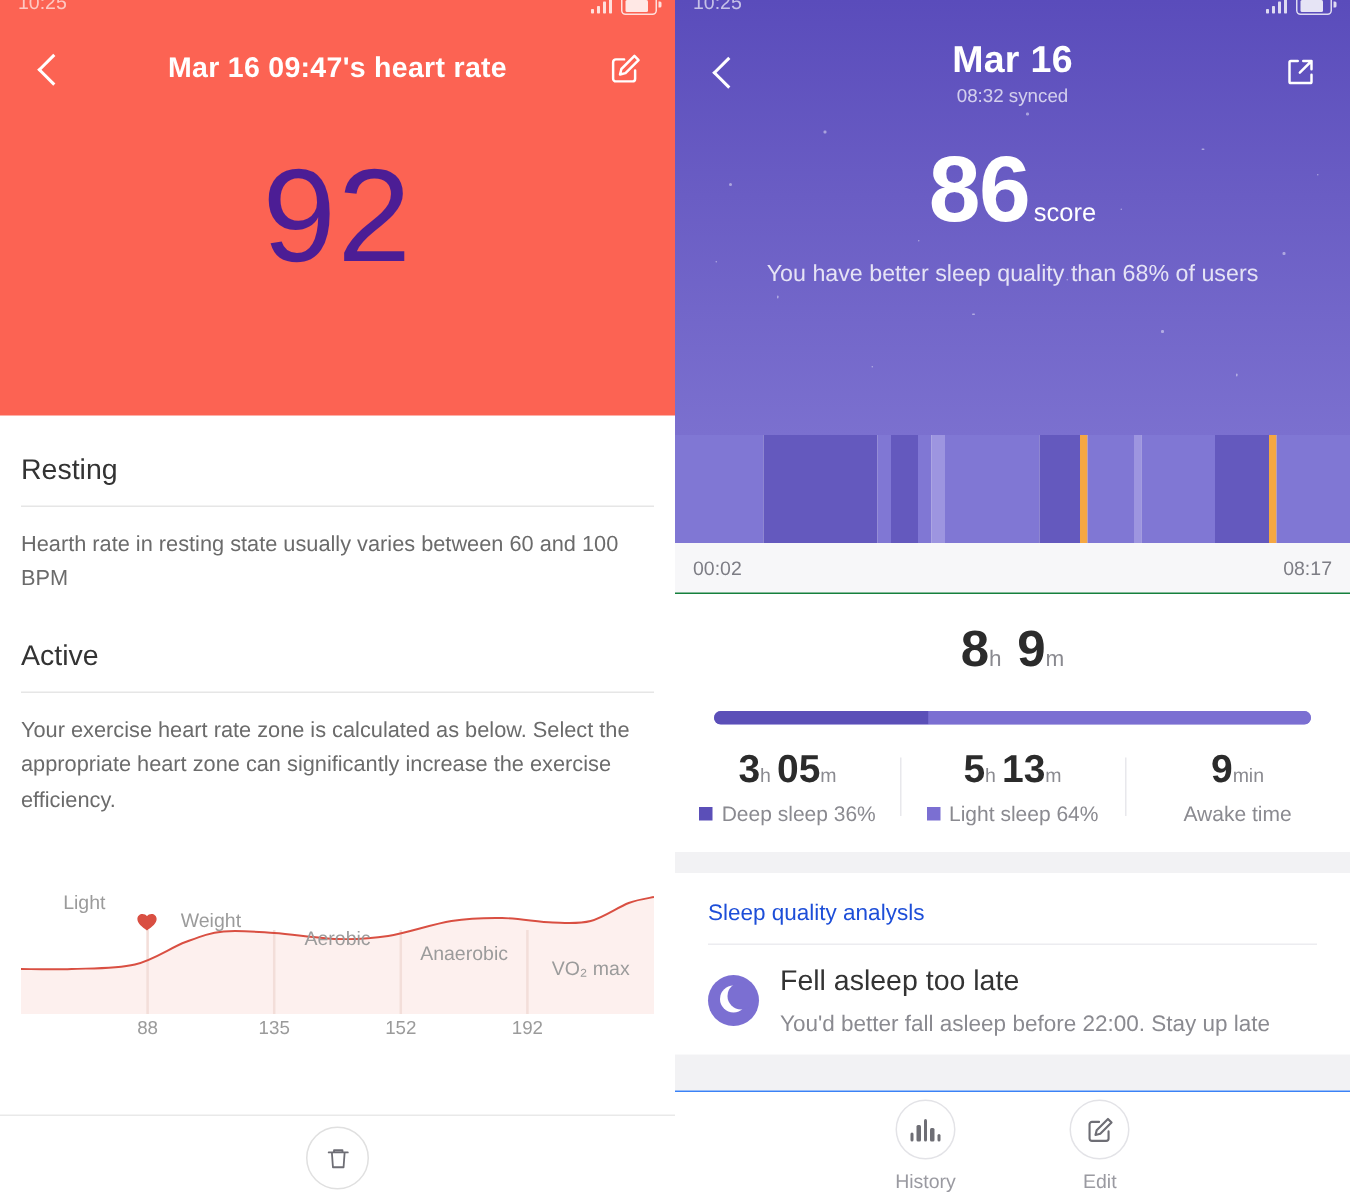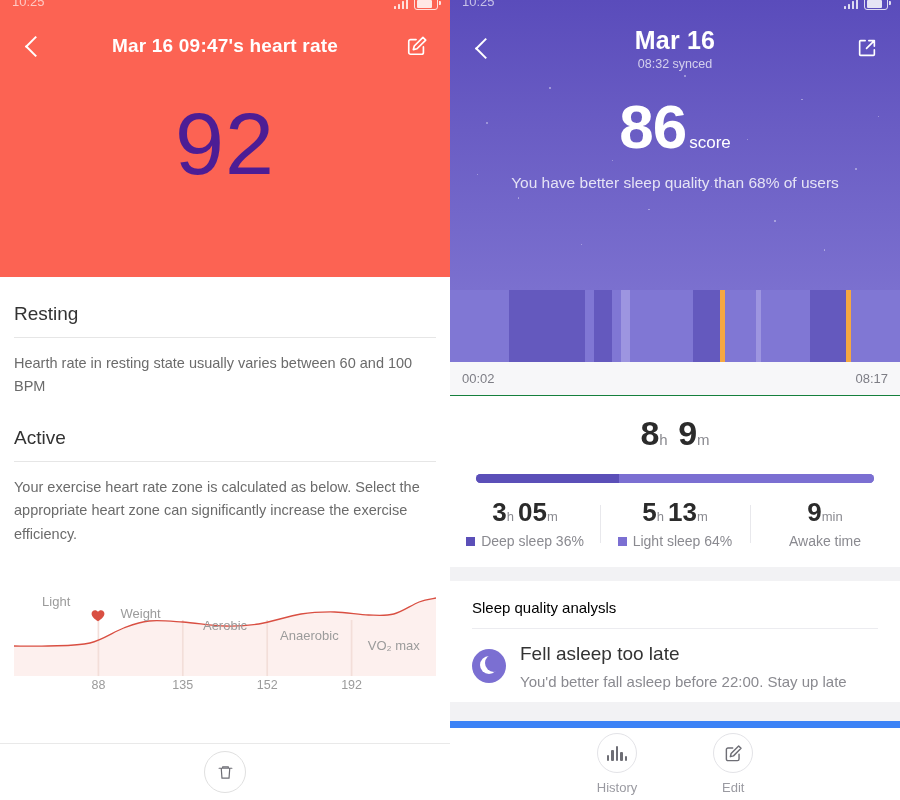--- a/index.html
+++ b/index.html
@@ -78,31 +78,31 @@
   .dur-bar i{display:block;height:100%;}
   .stats{display:flex;padding:16px 0 18px 0;}
   .stat{flex:1;text-align:center;position:relative;}
   .stat + .stat:before{content:"";position:absolute;left:0;top:6px;bottom:6px;width:1px;background:#e8e8ec;}
   .stat-n{font-size:26px;color:#2b2b2b;font-weight:bold;line-height:1;}
   .stat-u{font-size:13px;color:#8a8a90;font-weight:normal;}
   .stat-l{font-size:14px;color:#8a8a90;margin-top:8px;display:flex;align-items:center;justify-content:center;gap:6px;}
   .sw{width:9px;height:9px;display:inline-block;}
 
   .gap{height:14px;background:#f2f2f4;}
-  .qa-title{font-size:15px;color:#000000;padding:18px 22px 12px 22px;}
+  .qa-title{font-size:15px;color:#1d4ed8;padding:18px 22px 12px 22px;}
   .qa-rule{height:1px;background:#ececf0;margin:0 22px;}
   .qa-row{display:flex;padding:14px 22px 10px 22px;gap:14px;align-items:flex-start;}
   .moon{width:34px;height:34px;border-radius:50%;background:#7b6fd2;flex:none;position:relative;margin-top:6px;}
   .moon:before{content:"";position:absolute;left:8px;top:7px;width:18px;height:18px;border-radius:50%;background:#fff;}
   .moon:after{content:"";position:absolute;left:13px;top:5px;width:18px;height:18px;border-radius:50%;background:#7b6fd2;}
   .qa-h{font-size:19px;color:#333;}
   .qa-p{font-size:15px;color:#8a8a90;margin-top:6px;line-height:1.4;}
 
   .sl-foot{position:absolute;left:0;right:0;bottom:0;height:72px;background:#fff;
-    border-top:7px solid #3b82f6;display:flex;align-items:center;justify-content:center;gap:76px;}
+    border-top:1px solid #3b82f6;display:flex;align-items:center;justify-content:center;gap:76px;}
   .foot-item{display:flex;flex-direction:column;align-items:center;gap:7px;cursor:pointer;}
   .foot-c{width:38px;height:38px;border-radius:50%;border:1px solid #e3e3e7;
     display:flex;align-items:center;justify-content:center;}
   .foot-l{font-size:13px;color:#9a9aa1;}
   .bars{display:flex;align-items:flex-end;gap:2px;height:15px;}
   .bars i{width:2.6px;background:#6e6e75;border-radius:1px;}
 </style>
 </head>
 <body>
 

